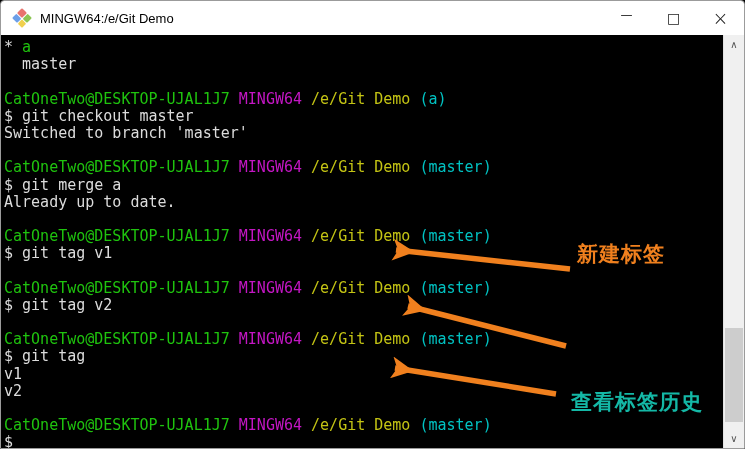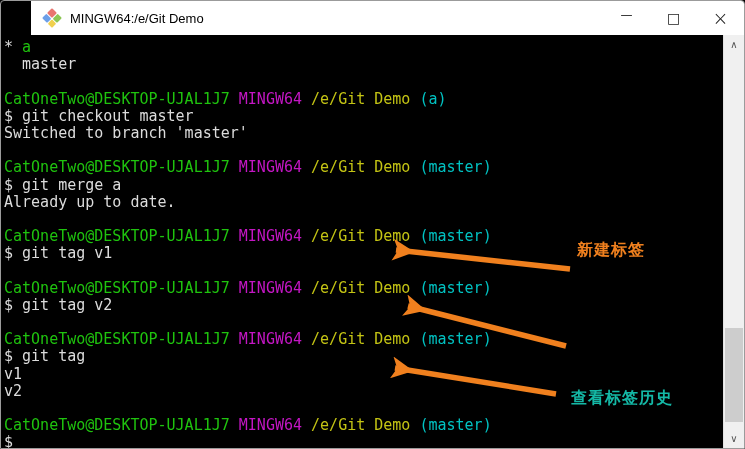--- a/index.html
+++ b/index.html
@@ -15,21 +15,21 @@
     border:1px solid #9b9b9b;
     border-radius:4px 4px 0 0;
     overflow:hidden;
     display:flex; flex-direction:column;
     background:#000;
   }
   
   .titlebar {
     flex:0 0 34px;
     background:#ffffff;
-    display:flex; align-items:center;margin-left:30px;
+    display:flex; align-items:center;
   }
   .app-icon { width:20px; height:20px; margin-left:11px; position:relative; flex:0 0 20px; }
   .app-icon .diamond {
     position:absolute; left:3px; top:3px; width:14px; height:14px;
     transform:rotate(45deg);
     display:grid;
     grid-template-columns:1fr 1fr; grid-template-rows:1fr 1fr;
     gap:1px;
   }
   .app-icon .diamond i { display:block; border-radius:1px; }
@@ -83,21 +83,21 @@
   }
   
   .overlay {
     position:absolute; inset:0;
     pointer-events:none;
     z-index:5;
   }
   .ann-label {
     position:absolute;
     font-weight:bold;
-    font-size:16px;
+    font-size:21px;
     letter-spacing:1px;
     font-family:"DejaVu Sans","Liberation Sans",sans-serif;
     white-space:nowrap;
     pointer-events:none;
     z-index:6;
   }
 </style>
 </head>
 <body>
 

